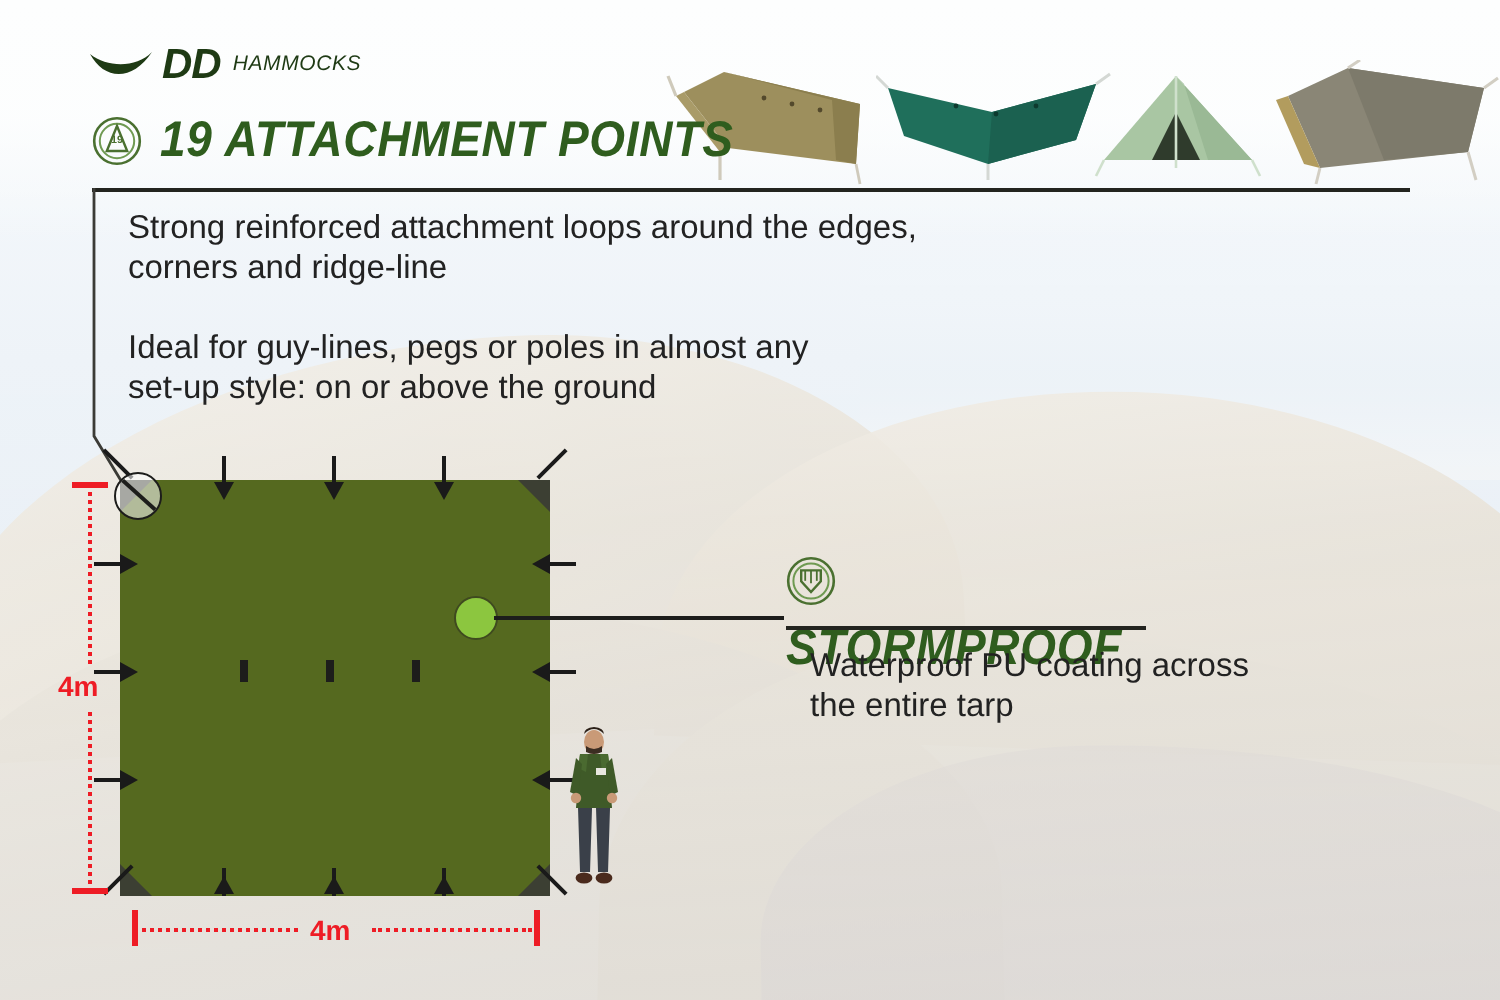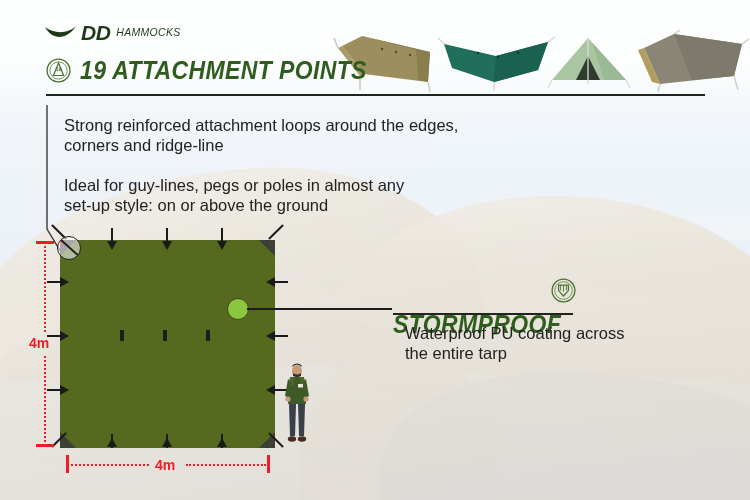--- a/index.html
+++ b/index.html
@@ -40,30 +40,30 @@
 
   
   .logo{position:absolute;left:44px;top:22px;display:flex;align-items:center;gap:3px;}
   .logo-swoosh{position:relative;width:33px;height:18px;margin-right:1px;}
   .logo-dd{font-family:"Liberation Sans", sans-serif;font-weight:bold;font-style:italic;
     font-size:21px;color:#1e3a14;letter-spacing:-.5px;line-height:1;}
   .logo-ham{font-family:"Liberation Sans", sans-serif;font-weight:normal;font-style:italic;
     font-size:10.5px;color:#1e3a14;letter-spacing:.3px;line-height:1;margin-left:3px;}
 
   
-  .sec-head{position:absolute;display:flex;align-items:flex-end;gap:9px;}
+  .sec-head{position:absolute;display:flex;align-items:flex-start;gap:9px;}
   .sec-title{font-family:"Liberation Sans", sans-serif;font-weight:bold;font-style:italic;
     font-size:25px;letter-spacing:.4px;color:#2f5d1e;line-height:1;
     transform:scaleX(.92);transform-origin:left center;white-space:nowrap;}
   .badge{width:25px;height:25px;border-radius:50%;flex:0 0 auto;position:relative;}
 
   .rule{position:absolute;height:0;border-top:2px solid #23241f;}
 
   
-  .callout-wrap{position:absolute;left:46px;top:104px;width:660px;height:150px;}
+  .callout-wrap{position:absolute;left:46px;top:93px;width:660px;height:150px;}
   .callout-txt{position:absolute;left:18px;top:12px;width:600px;color:#1d1d1b;}
   .para{font-size:16.5px;line-height:19.5px;color:#222;}
   .para.p2{margin-top:21px;}
 
   
   .tarp-area{position:absolute;left:60px;top:240px;width:215px;height:208px;}
   .tarp{position:absolute;inset:0;background:#55691f;
     clip-path:polygon(11px 0,calc(100% - 11px) 0,100% 11px,100% calc(100% - 11px),
       calc(100% - 11px) 100%,11px 100%,0 calc(100% - 11px),0 11px);}
   .corner{position:absolute;width:16px;height:16px;background:#3c3f33;}

